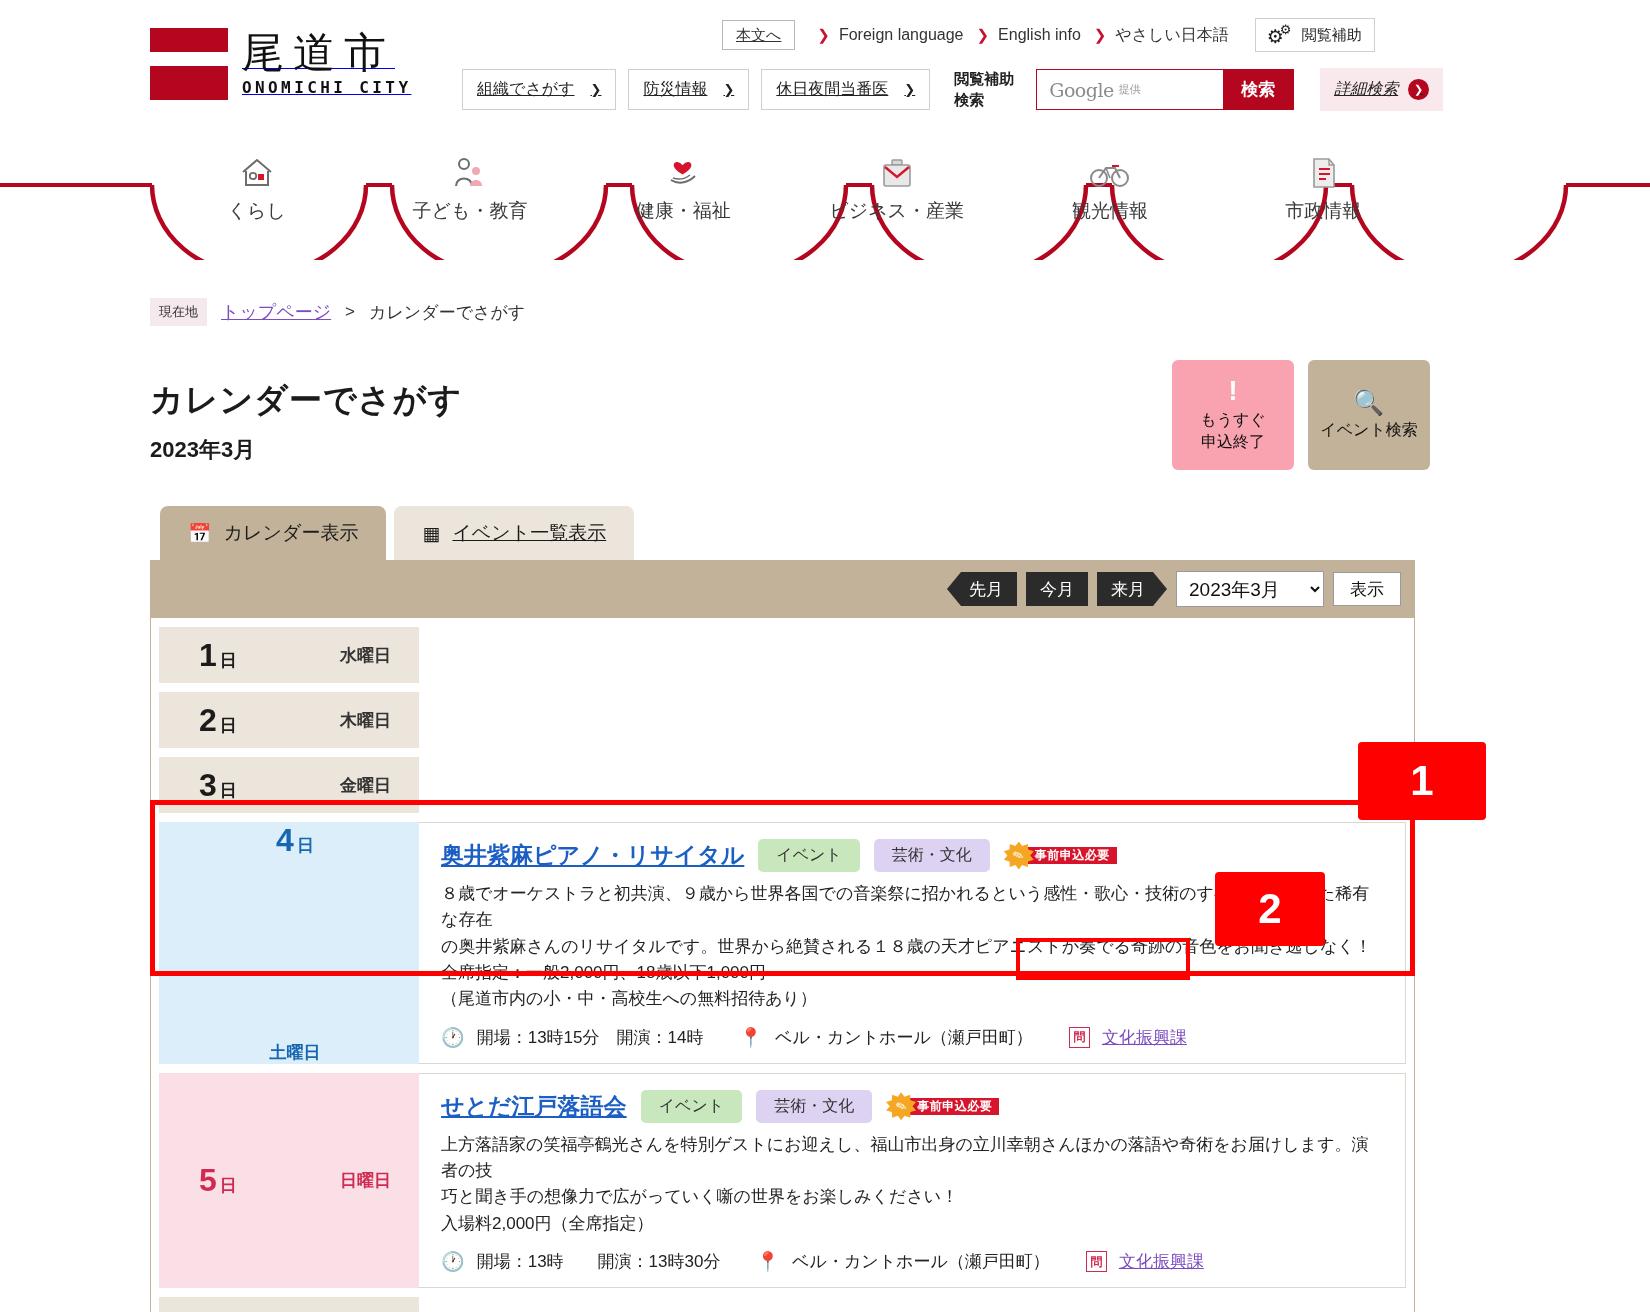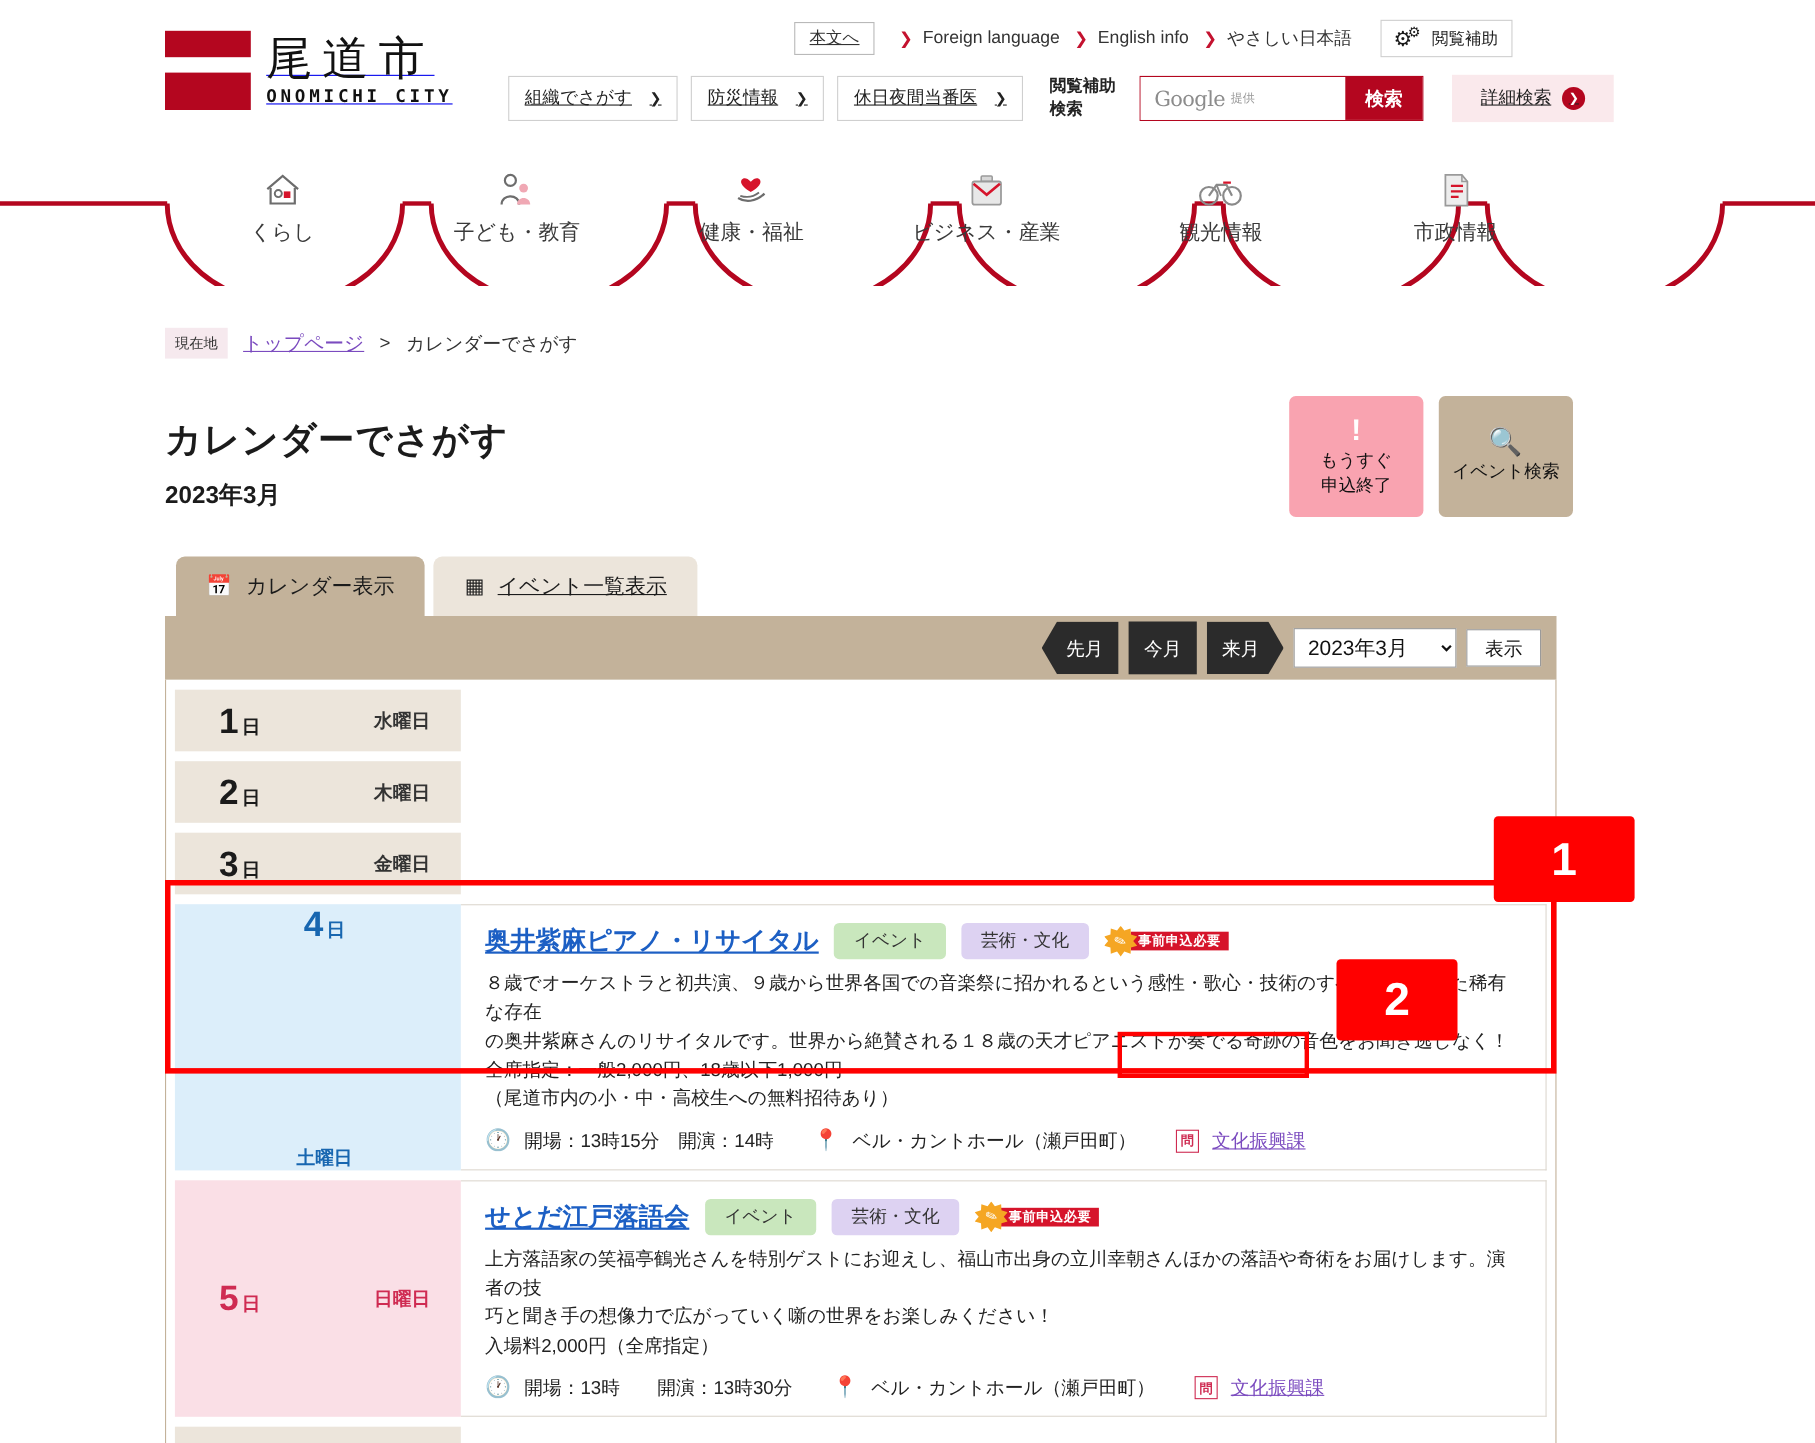--- a/index.html
+++ b/index.html
@@ -59,21 +59,21 @@
     background:#fff;
   }
   .g-logo { font-size:19px; color:#8c8c8c; font-family:"DejaVu Serif","Liberation Serif",serif; letter-spacing:-0.5px; }
   .g-sub { font-size:11px; color:#9a9a9a; }
   .search-submit {
     background:#b4061f; color:#fff; border:none; font-size:17px; font-weight:bold;
     padding:0 18px; cursor:pointer;
   }
   .adv-btn {
     background:#fae9ec; border:none; font-size:16px; color:#222; height:43px;
-    padding:0 26px; display:flex; align-items:center; gap:10px; margin-left:14px;
+    padding:0 14px; display:flex; align-items:center; gap:10px; margin-left:14px;font-style:italic;
   }
   .adv-circle {
     width:21px; height:21px; border-radius:50%; background:#b4061f; color:#fff;
     font-size:11px; display:flex; align-items:center; justify-content:center;
   }
 
   
   .gnav { position:relative; width:1650px; height:130px; }
   .gnav .arches { position:absolute; left:0; top:0; width:1650px; height:130px; }
   .gnav-items { position:absolute; left:150px; top:0; width:1280px; height:130px; display:flex; }
@@ -116,21 +116,21 @@
   .tab.active { background:#c3b29a; }
   .tab.inactive { background:#ece5db; }
   .tab.inactive .tab-label { text-decoration:underline; }
   .tab-ico { font-size:19px; line-height:1; }
 
   .toolbar {
     background:#c3b29a; height:58px; display:flex; align-items:center;
     justify-content:flex-end; padding-right:14px; gap:9px;
   }
   .navbtn {
-    background:#2b2b2b; color:#fff; font-size:17px; height:48px; display:flex;
+    background:#2b2b2b; color:#fff; font-size:17px; height:34px; display:flex;
     align-items:center; padding:0 14px; border:none; position:relative; cursor:pointer;
   }
   .navbtn.prev { padding-left:22px; clip-path: polygon(14px 0, 100% 0, 100% 100%, 14px 100%, 0 50%); }
   .navbtn.next { padding-right:22px; clip-path: polygon(0 0, calc(100% - 14px) 0, 100% 50%, calc(100% - 14px) 100%, 0 100%); }
   .month-select {
     height:36px; font-size:19px; padding:0 8px; border:1px solid #9a9a9a;
     background:#fff; color:#111; font-family:"Liberation Sans",sans-serif; min-width:148px;
   }
   .showbtn {
     background:#fff; border:1px solid #9a9a9a; height:34px; font-size:17px;

